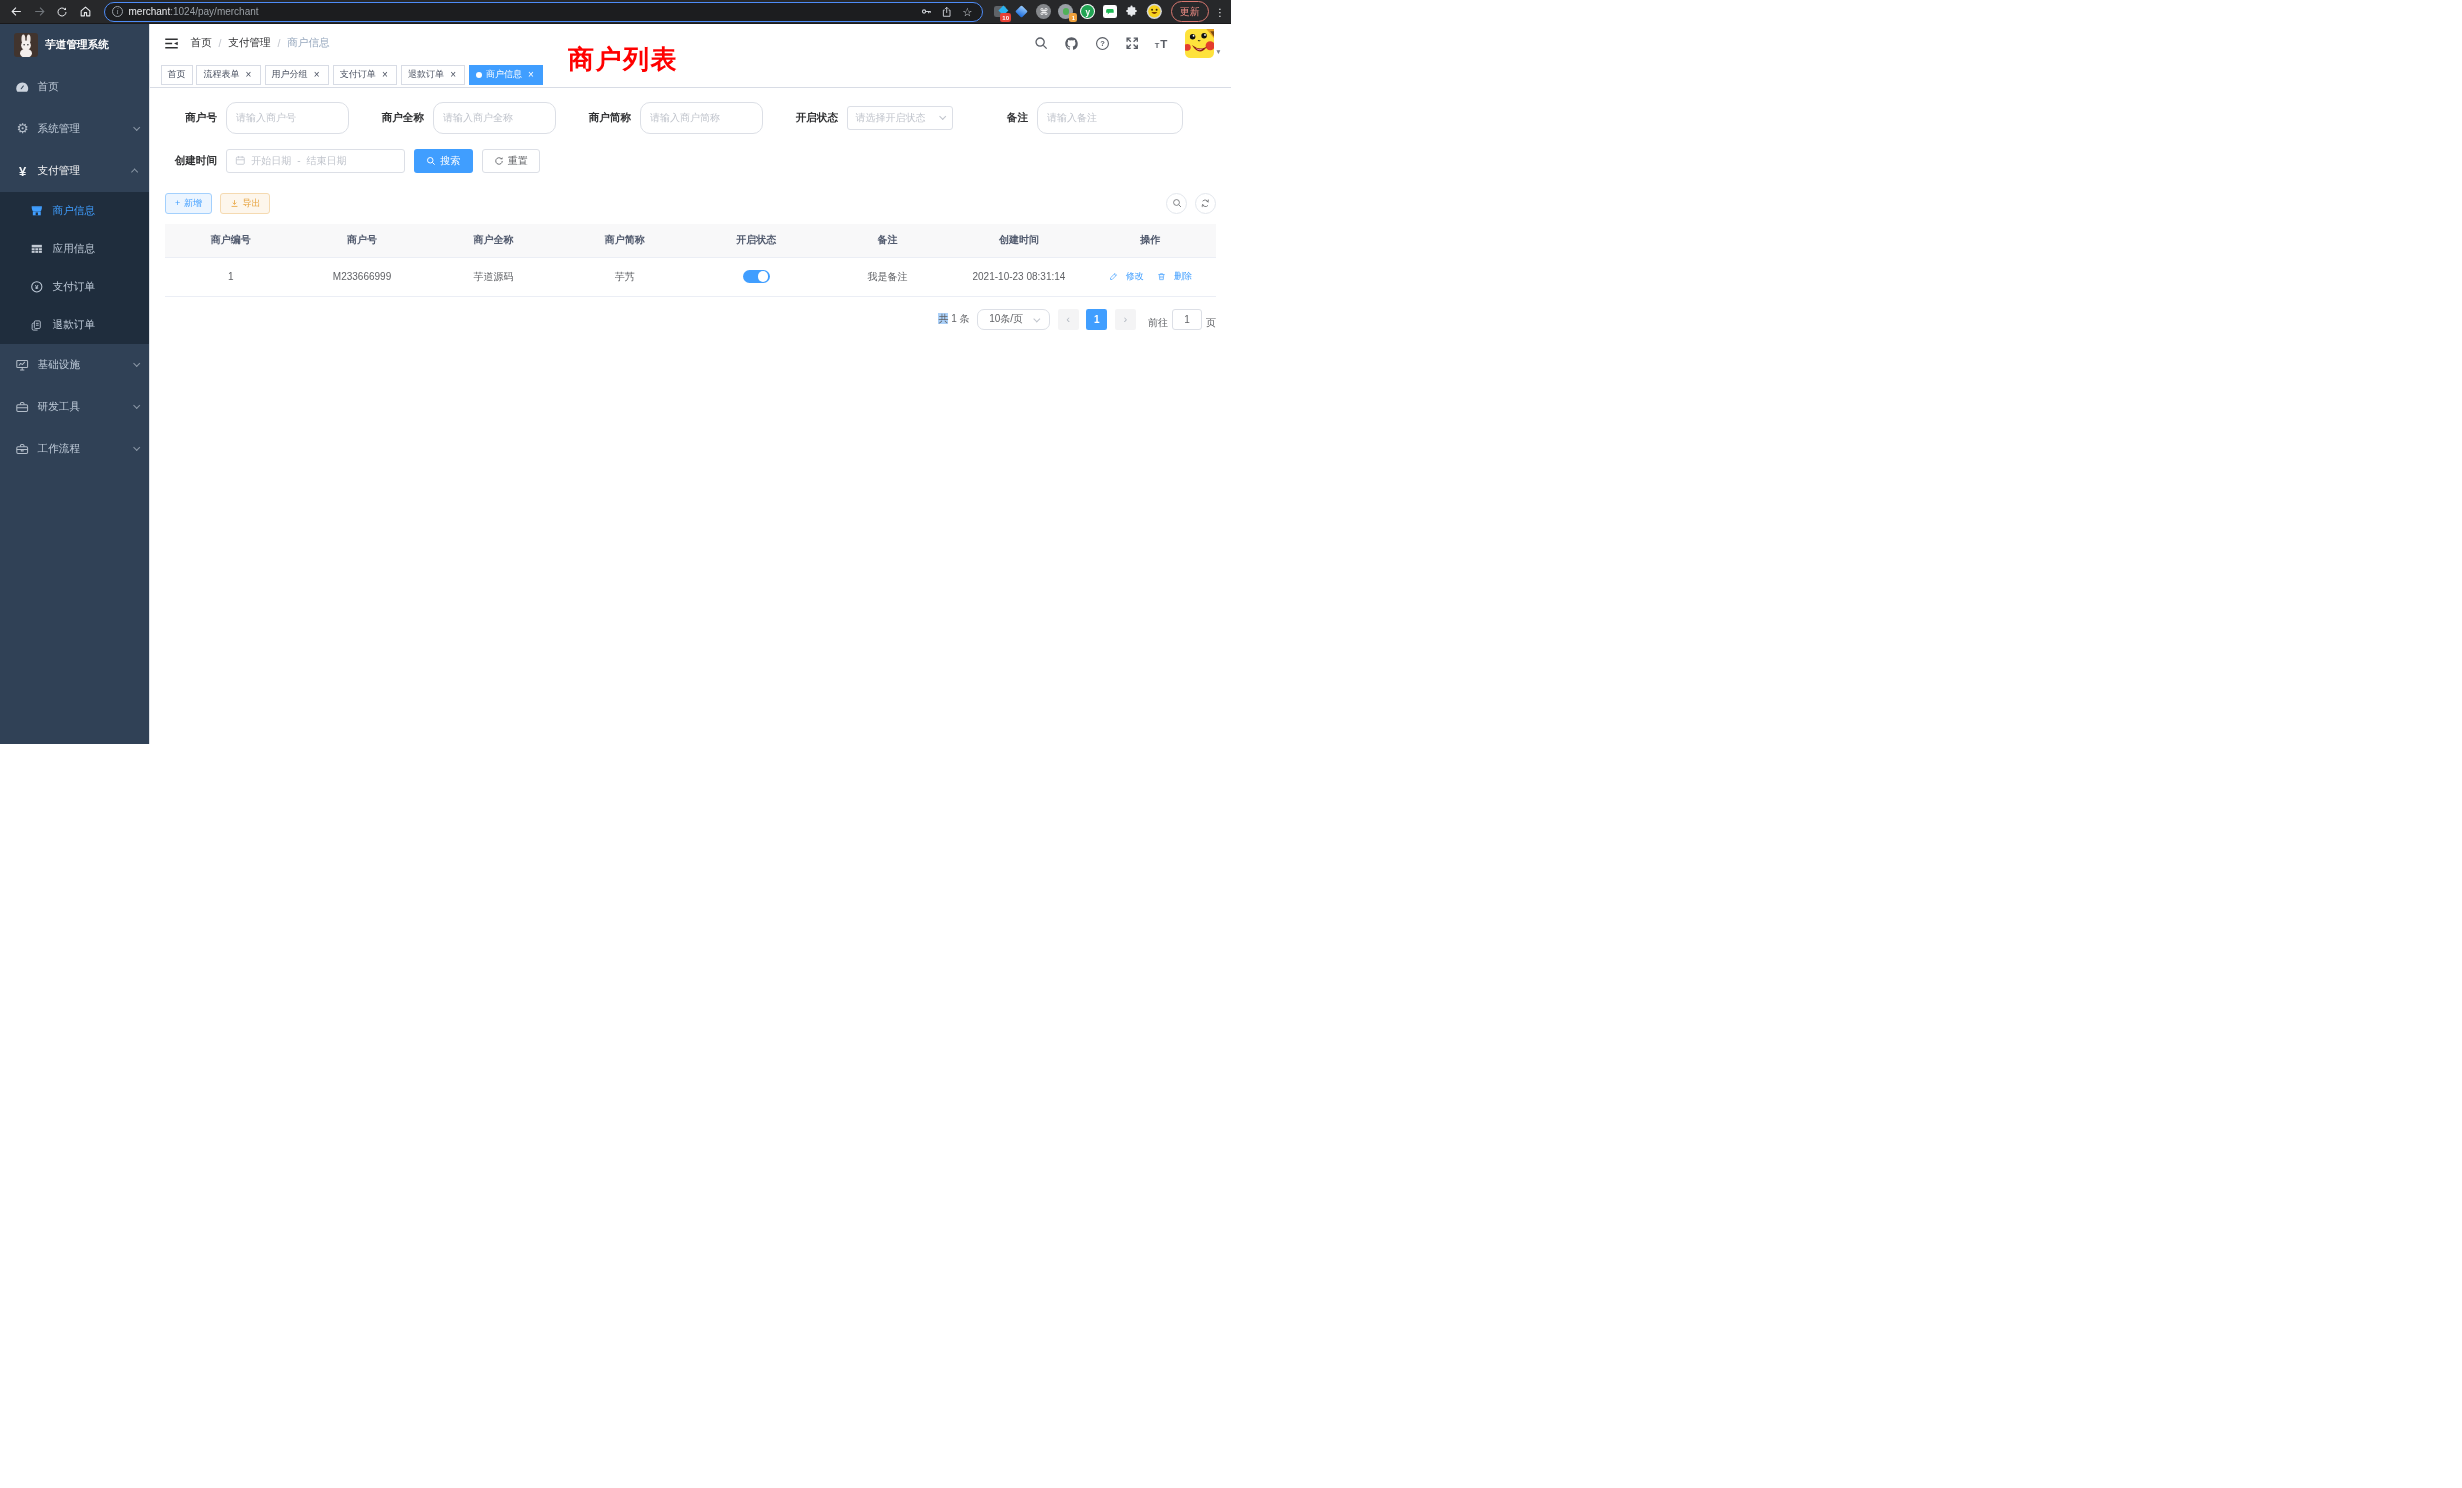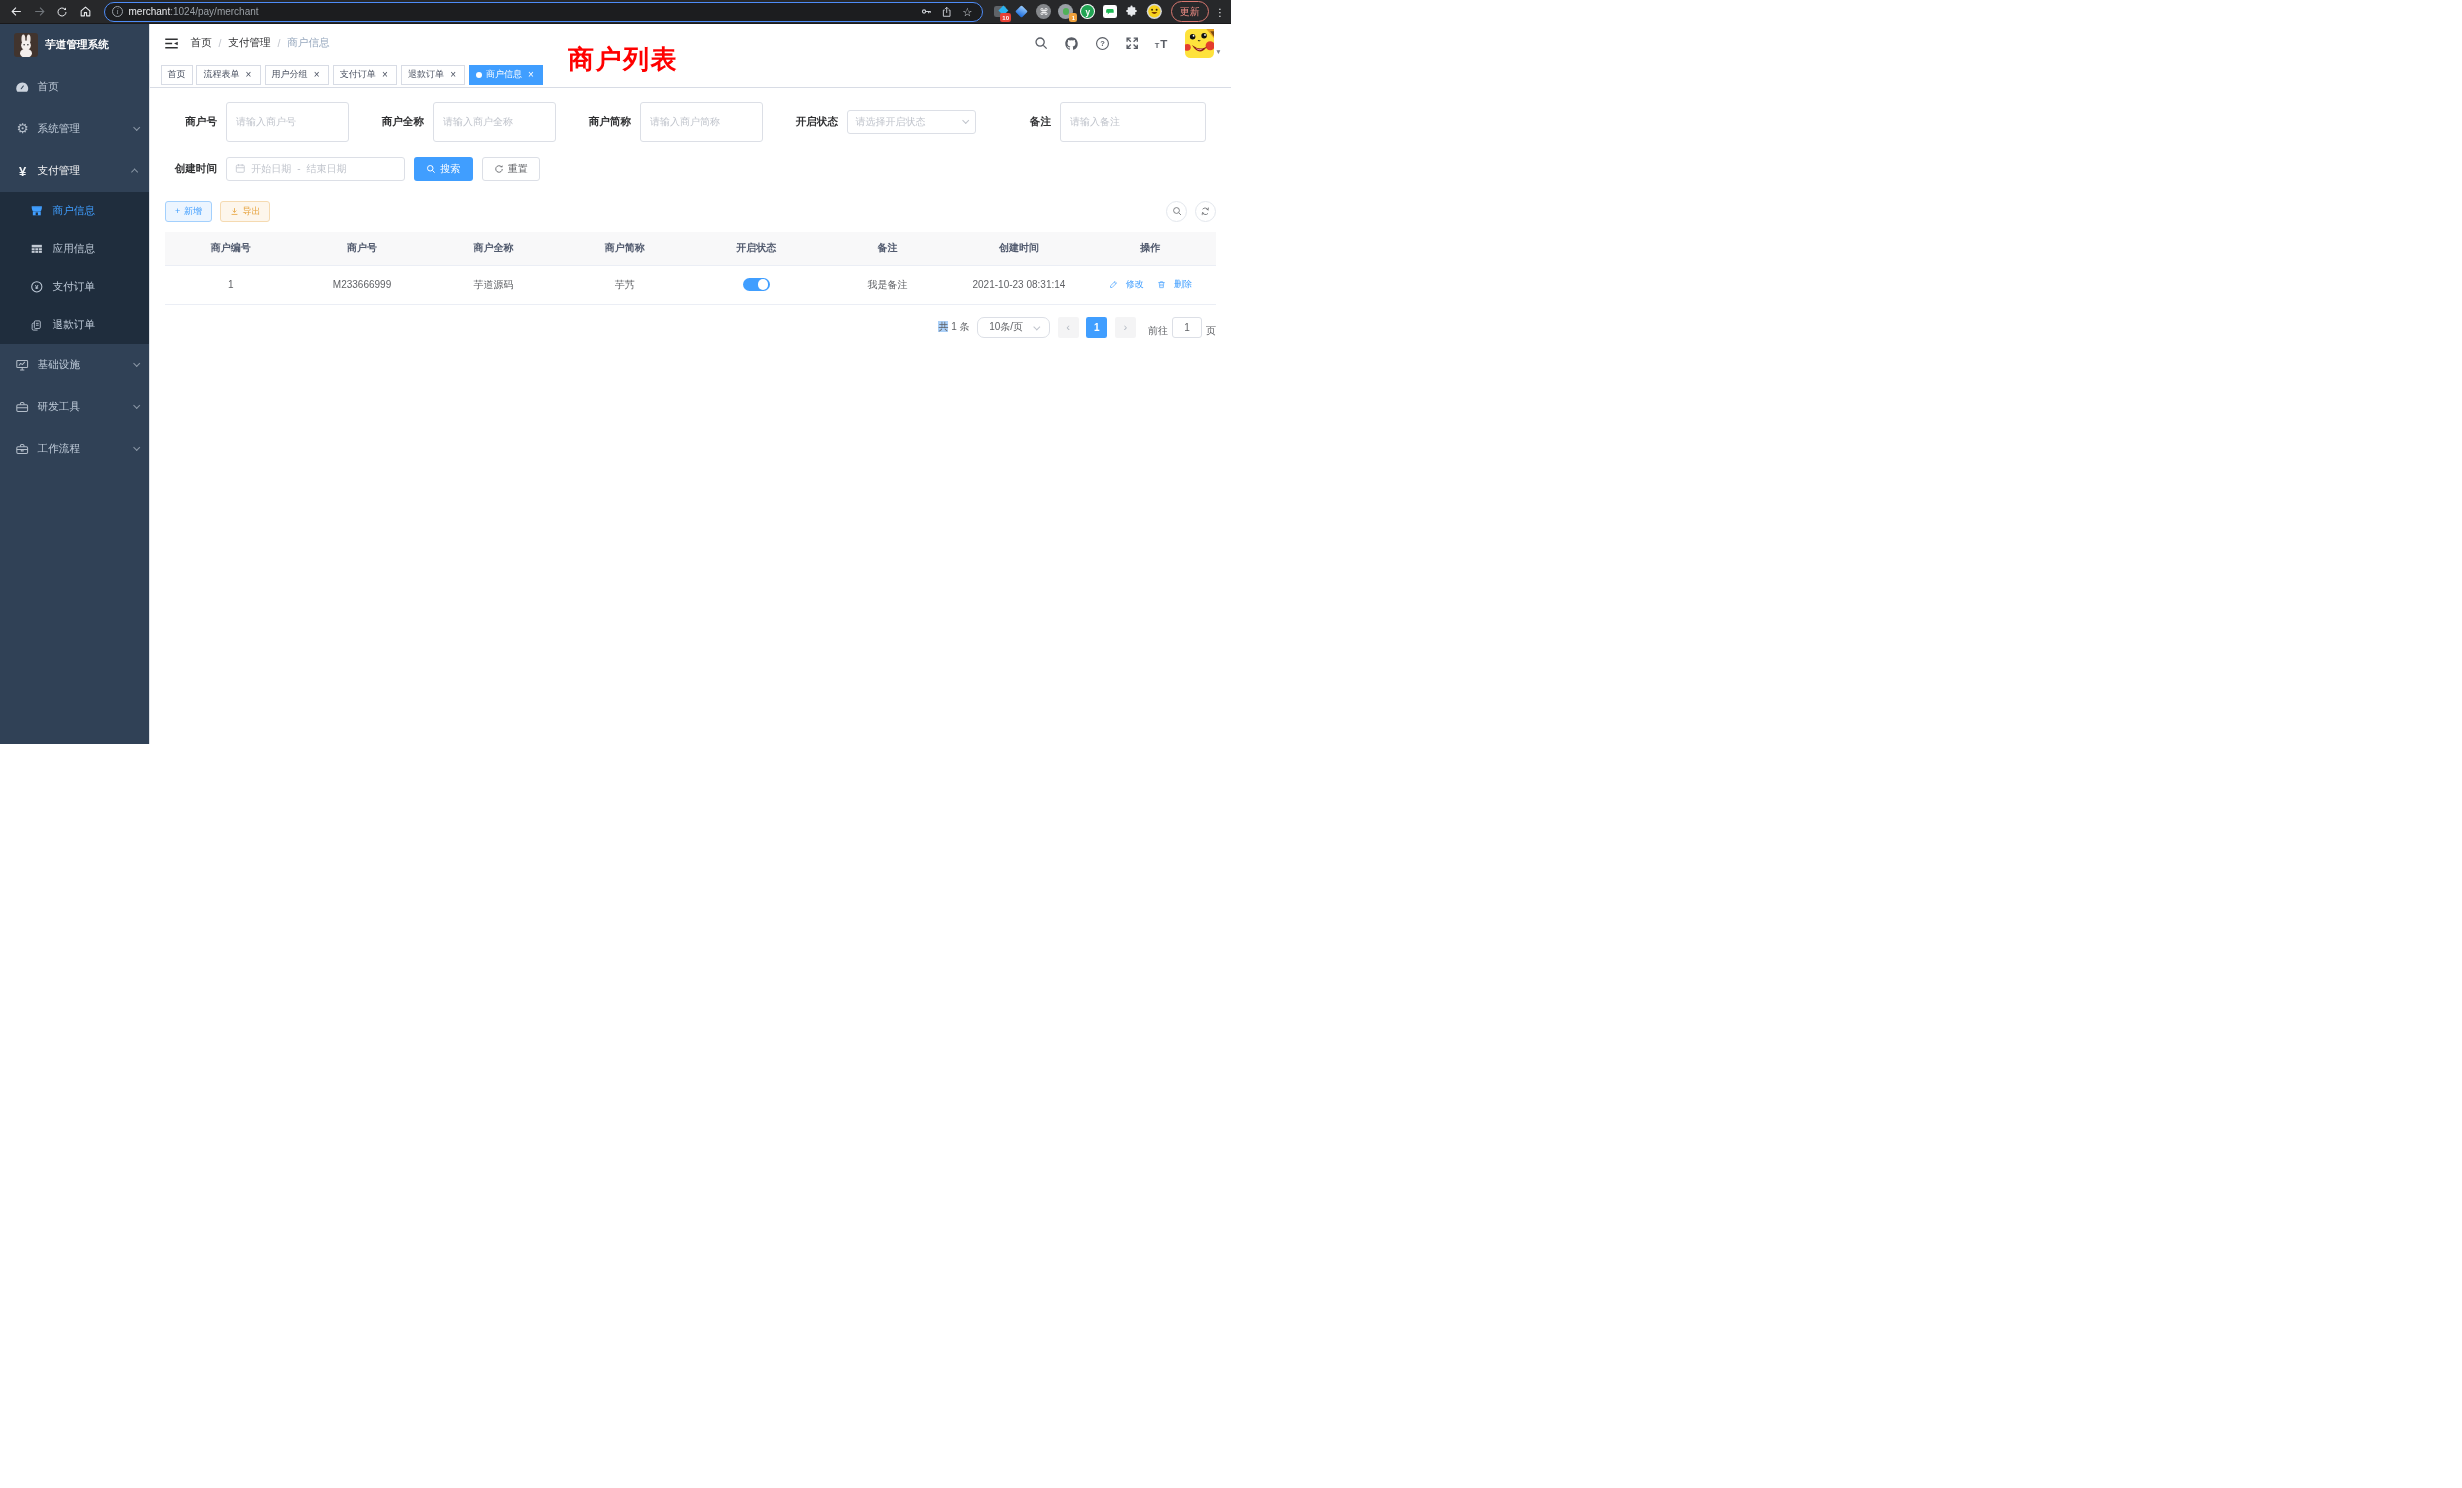--- a/index.html
+++ b/index.html
@@ -73,23 +73,23 @@
   .tag{height:20px;border:0.8px solid #d8dce5;background:#fff;color:#495060;font-size:9px;display:flex;align-items:center;gap:3.8px;padding:0 6px;cursor:pointer;white-space:nowrap;}
   .tag .close{font-size:10px;line-height:1;width:10.6px;height:10.6px;display:flex;align-items:center;justify-content:center;border-radius:50%;}
   .tag.active{background:#409eff;border-color:#409eff;color:#fff;}
   .tag.active .dot{width:6px;height:6px;border-radius:50%;background:#fff;}
 
   
   .content{padding:13.6px 15px;flex:1;background:#fff;overflow:hidden;}
   .form-row{display:flex;align-items:center;margin-bottom:15px;}
   .fg{display:flex;align-items:center;margin-right:23px;}
   .fg label{width:52px;text-align:right;margin-right:9px;font-size:10.6px;font-weight:bold;color:#303133;white-space:nowrap;flex-shrink:0;}
-  input.inp{height:40px;border:0.8px solid #dcdfe6;border-radius:3px;padding:9px 9px;font-size:10px;color:#606266;outline:none;}
+  input.inp{height:32px;border:0.8px solid #dcdfe6;border-radius:10px;padding:9px 9px;font-size:10px;color:#606266;outline:none;}
   input.inp::placeholder{color:#c0c4cc;}
-  .w162{width:123px;} .w170{width:129px;} .w192{width:146px;}
+  .w162{width:123px;} .w170{width:106px;} .w192{width:146px;}
   .sel{height:24px;border:0.8px solid #dcdfe6;border-radius:3px;display:flex;align-items:center;padding:0 7.6px;font-size:10px;color:#c0c4cc;cursor:pointer;}
   .sel .sel-arrow{margin-left:auto;width:5.3px;height:5.3px;border-right:1px solid #c0c4cc;border-bottom:1px solid #c0c4cc;transform:rotate(45deg) translateY(-1.5px);}
   .daterange{width:179px;height:24px;border:0.8px solid #dcdfe6;border-radius:3px;display:flex;align-items:center;padding:0 7.6px;gap:6px;font-size:10px;color:#c0c4cc;cursor:pointer;}
   .daterange .dr-sep{color:#c0c4cc;}
   .btn{display:inline-flex;align-items:center;justify-content:center;gap:3.8px;border-radius:3px;cursor:pointer;white-space:nowrap;border:0.8px solid transparent;}
   .btn-search{height:24px;padding:0 11.4px;background:#409eff;color:#fff;font-size:10px;margin-left:9px;}
   .btn-reset{height:24px;padding:0 11.4px;background:#fff;border-color:#dcdfe6;color:#606266;font-size:10px;margin-left:9px;}
   .toolbar-row{display:flex;align-items:center;margin:20px 0 10.6px;}
   .btn-add{height:21px;padding:0 9px;background:#ecf5ff;border-color:#a3d0fd;color:#409eff;font-size:9px;margin-right:7.6px;}
   .btn-export{height:21px;padding:0 9px;background:#fdf6ec;border-color:#f5dab1;color:#e6a23c;font-size:9px;}

